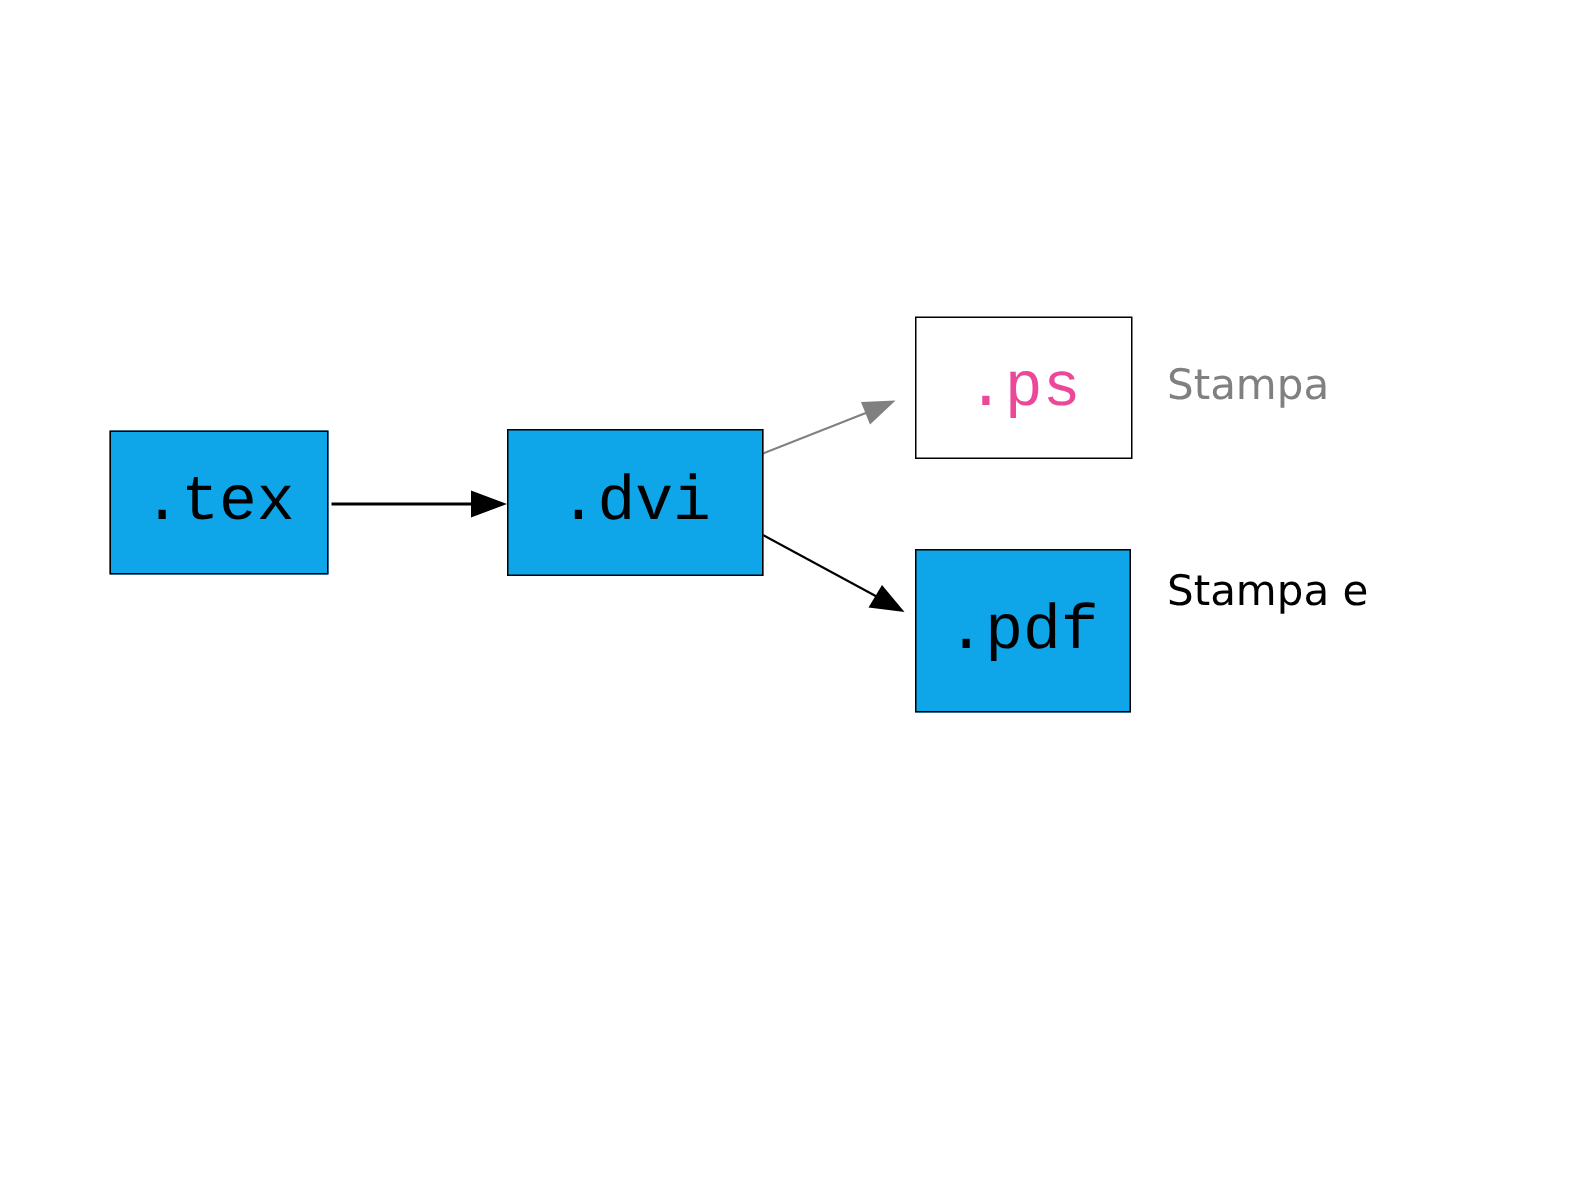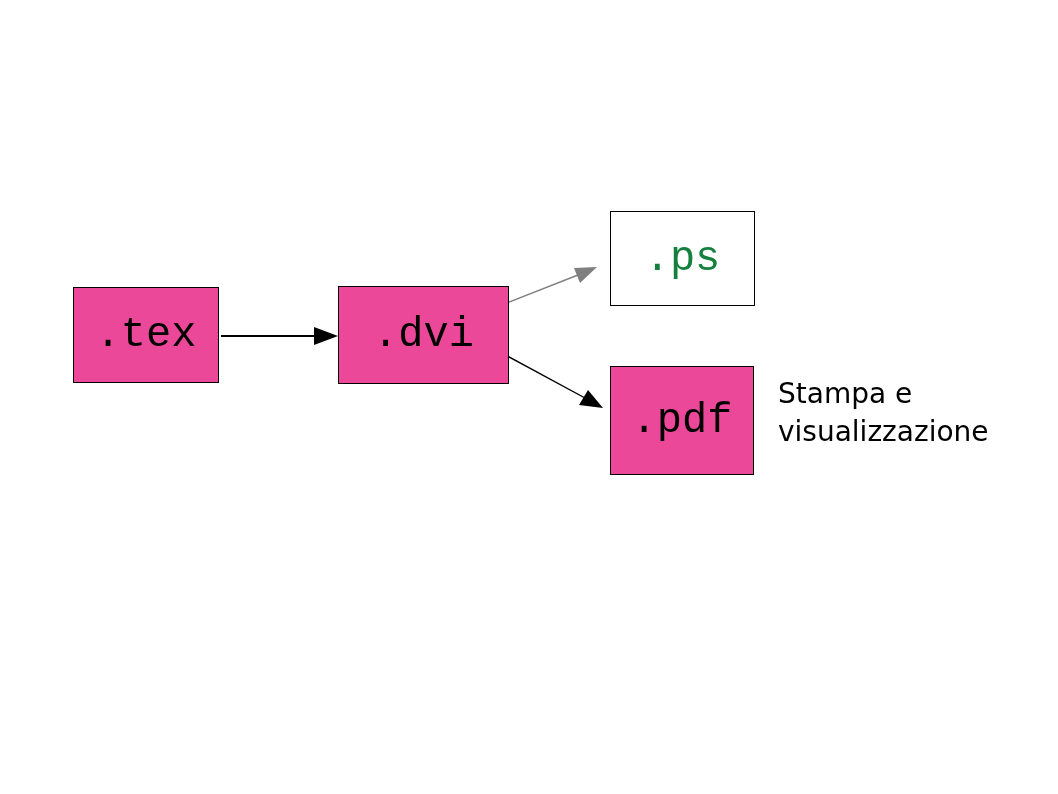--- a/index.html
+++ b/index.html
@@ -22,30 +22,30 @@
     width: 1058px;
     height: 794px;
   }
   .node {
     position: absolute;
     display: flex;
     align-items: center;
     justify-content: center;
     box-sizing: border-box;
     border: 1.5px solid #000000;
-    background: #ec4899;
+    background: #0ea5e9;
     font-family: "Liberation Mono", "DejaVu Sans Mono", monospace;
     font-size: 42px;
     color: #000000;
     white-space: nowrap;
   }
   .node-tex { left: 73px;  top: 287px; width: 146px; height: 96px; }
   .node-dvi { left: 338px; top: 286px; width: 171px; height: 98px; }
   .node-ps  { left: 610px; top: 211px; width: 145px; height: 95px;
-              background: #ffffff; color: #15803d; }
+              background: #ffffff; color: #ec4899; }
   .node-pdf { left: 610px; top: 366px; width: 144px; height: 109px; }
   .annotation {
     position: absolute;
     font-family: "DejaVu Sans", sans-serif;
     font-size: 28px;
     line-height: 38px;
     white-space: nowrap;
   }
   .annotation-ps {
     left: 778px;
@@ -84,19 +84,21 @@
   </div>
 
   <div class="node node-ps">
     <span>.ps</span>
   </div>
 
   <div class="node node-pdf">
     <span>.pdf</span>
   </div>
 
+  <div class="annotation annotation-ps">
+    <span>Stampa</span>
+  </div>
 
   <div class="annotation annotation-pdf">
     <div>Stampa e</div>
-    <div>visualizzazione</div>
   </div>
 
 </div>
 
 </body></html>

